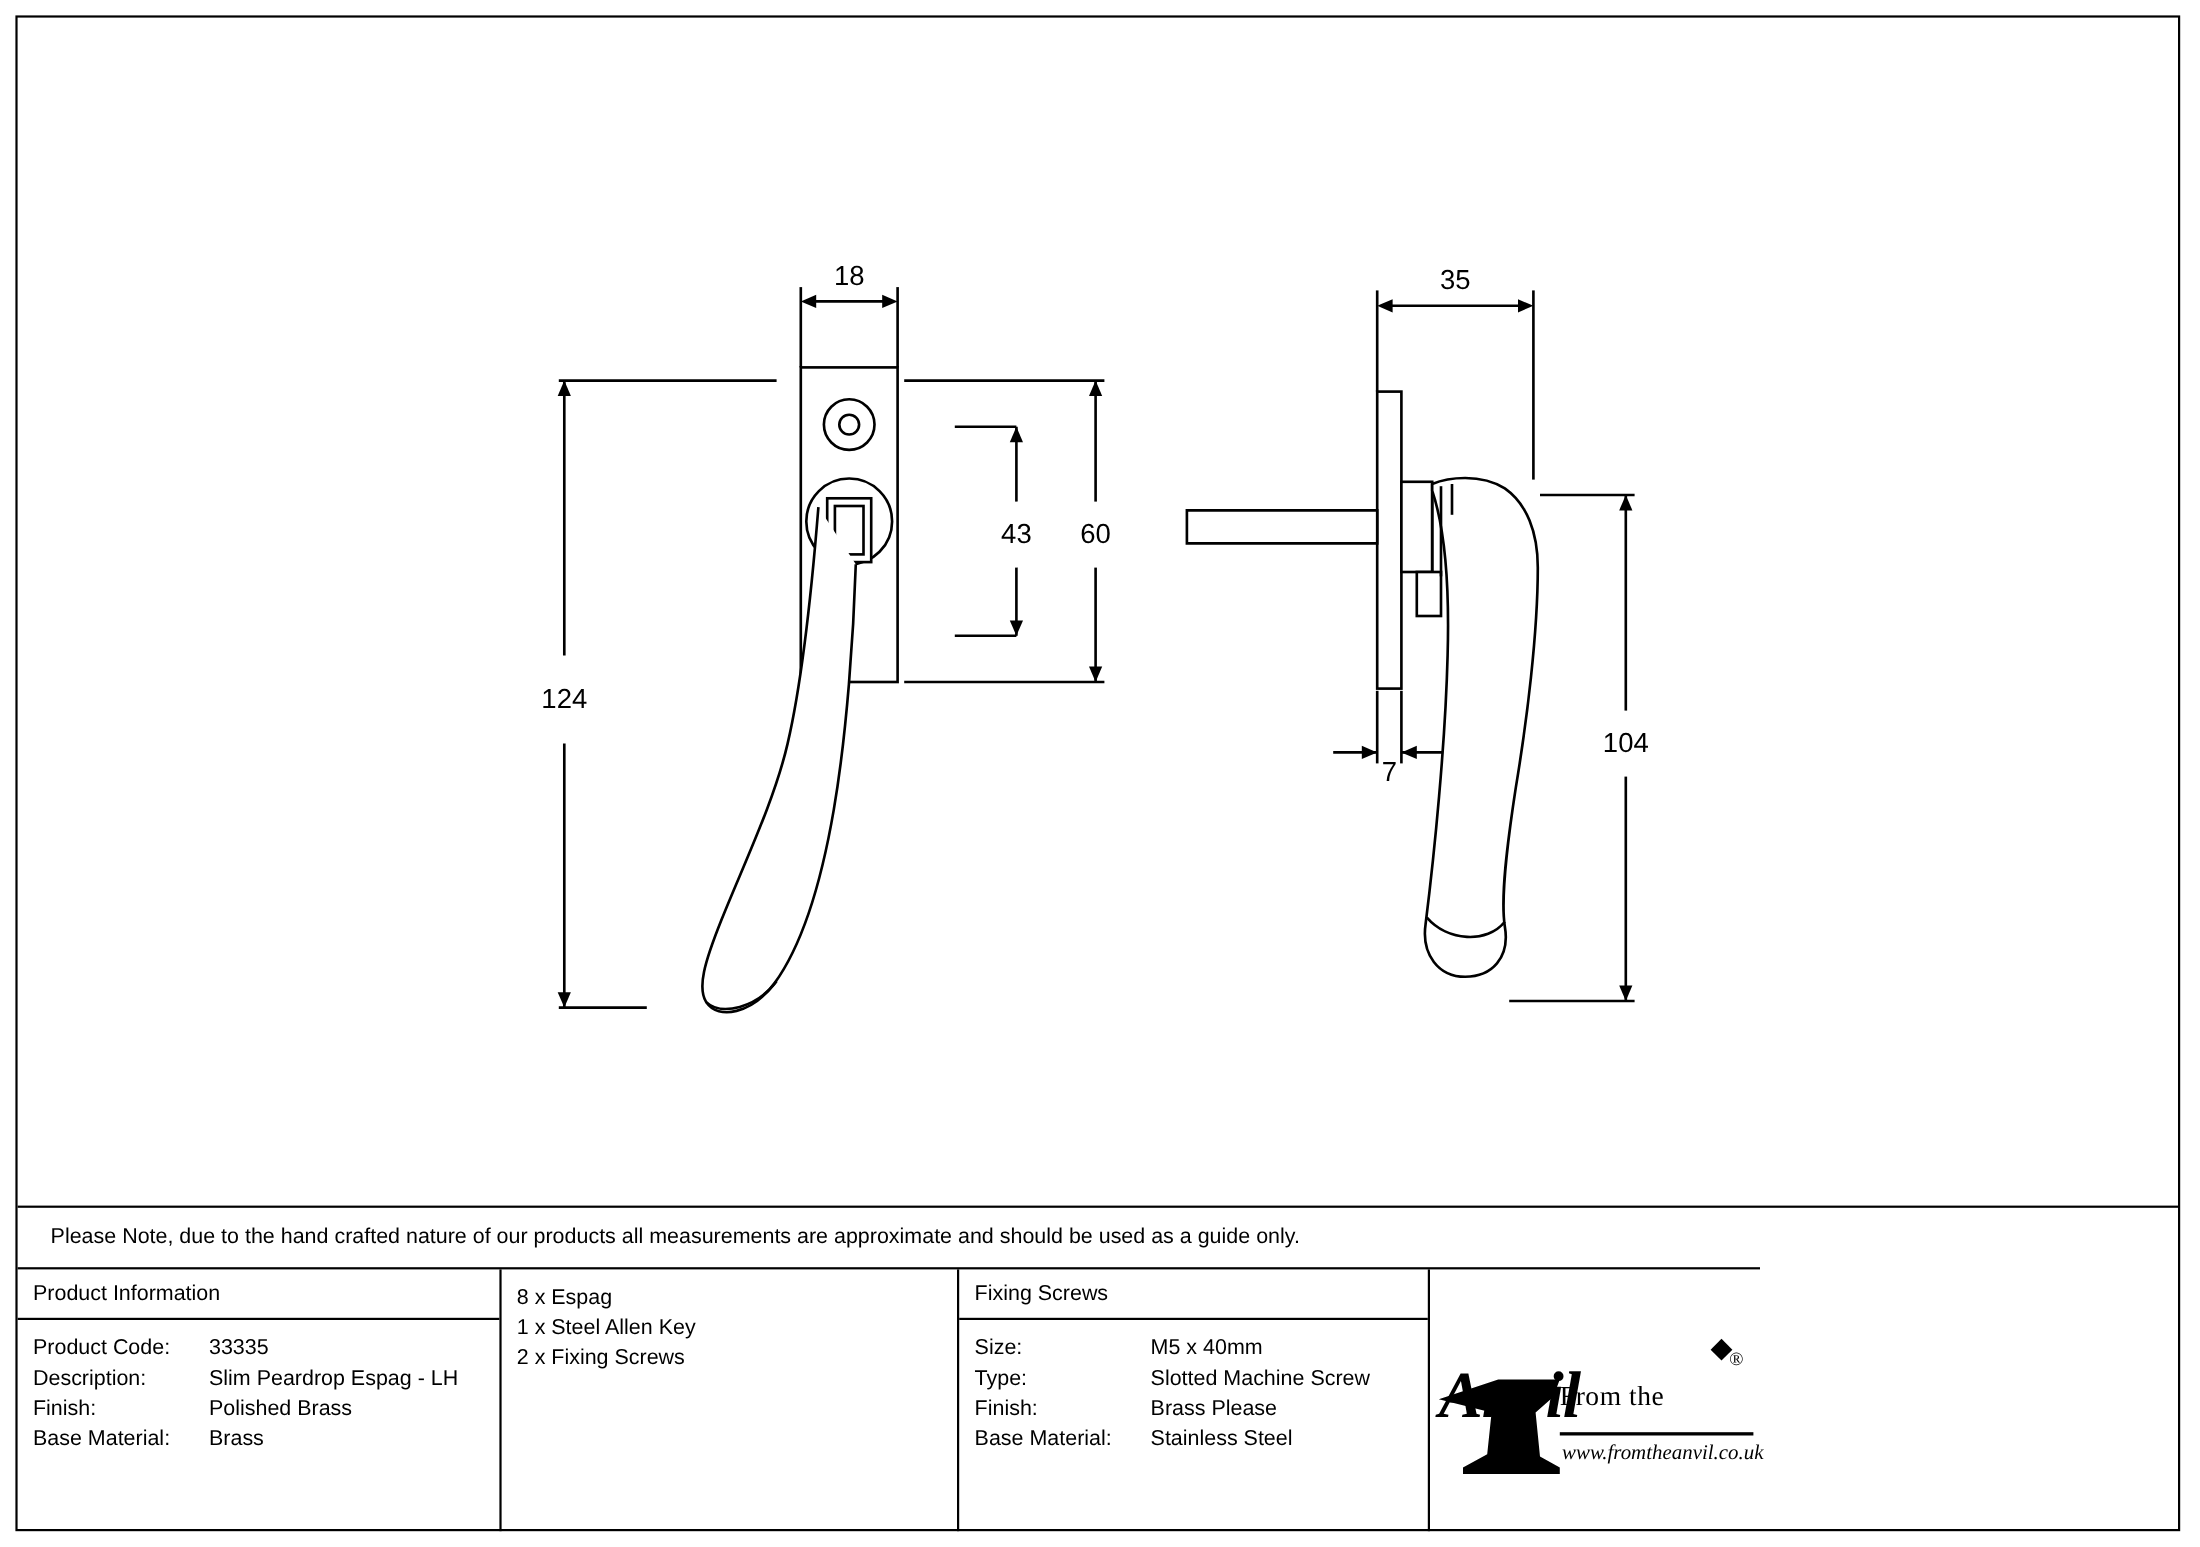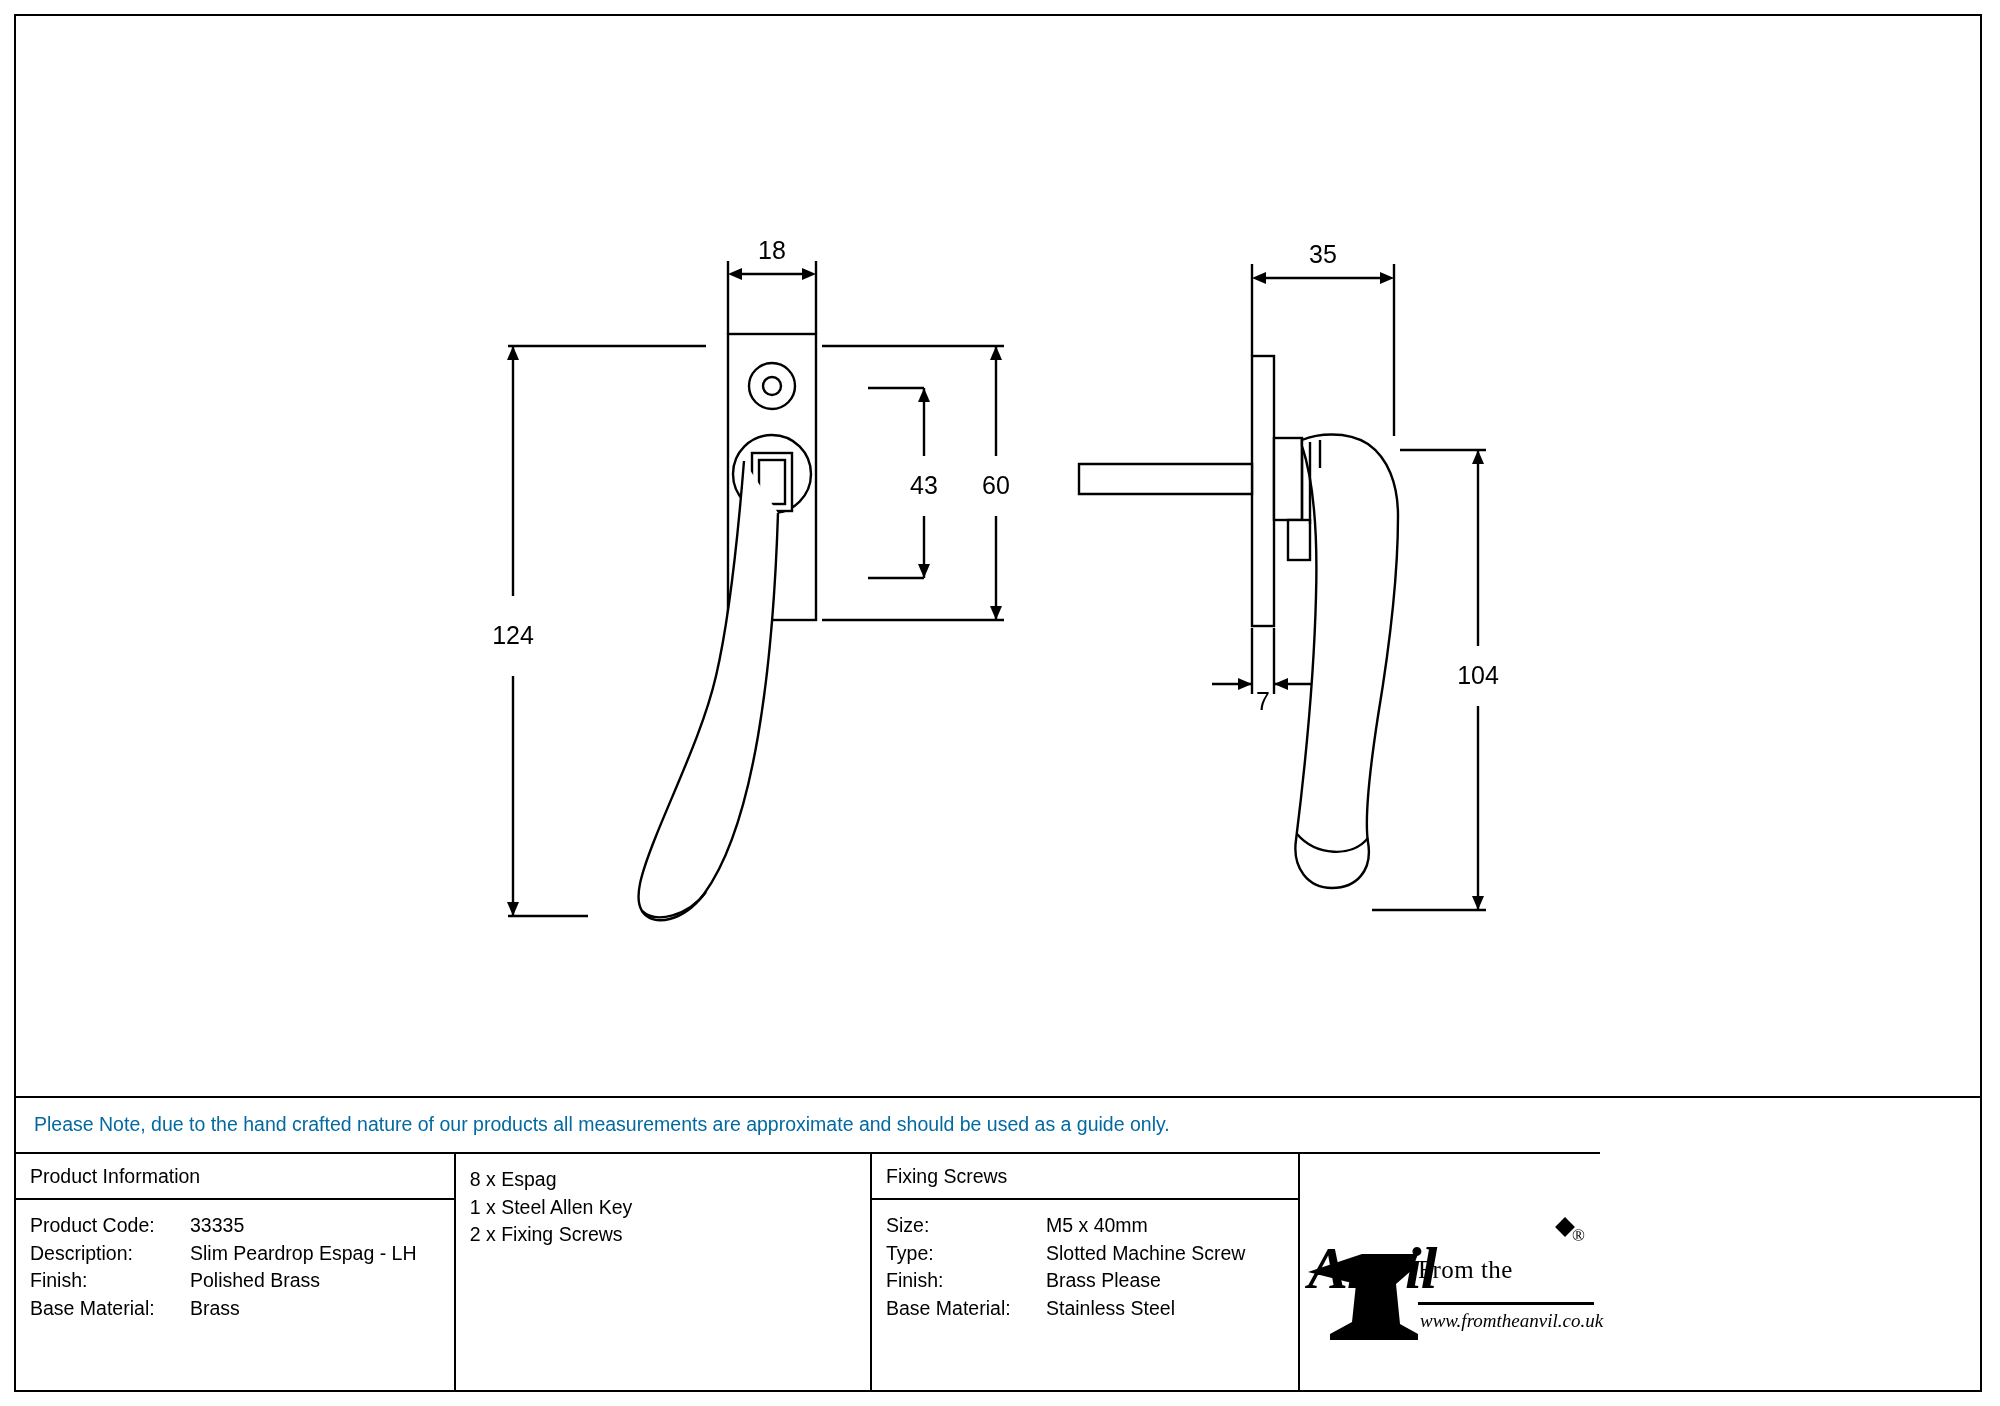--- a/index.html
+++ b/index.html
@@ -41,24 +41,24 @@
     left: 0;
     top: 1080px;
     width: 1964px;
     height: 56px;
     border-top: 2px solid #000;
     box-sizing: border-box;
     display: flex;
     align-items: center;
   }
   #note-strip .note-text {
-    padding-left: 18px;
+    padding-left: 30px;
     font-size: 19.5px;
     line-height: 1.1;
-    color: #0369a1;
+    color: #000000;
   }
 
   
   #info-table {
     position: absolute;
     left: 0;
     top: 1136px;
     width: 1584px;
     height: 240px;
     border-top: 2px solid #000;

